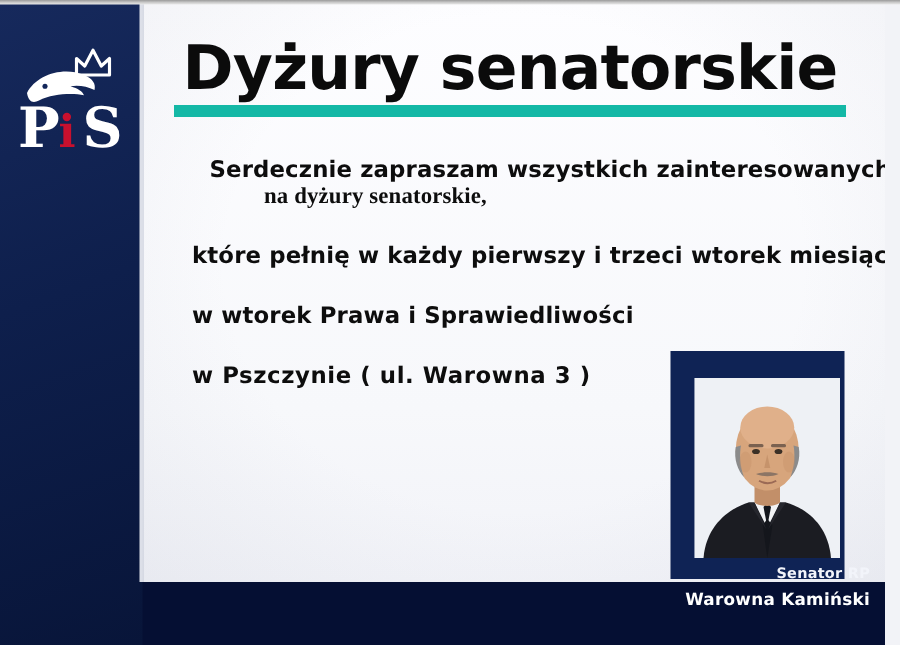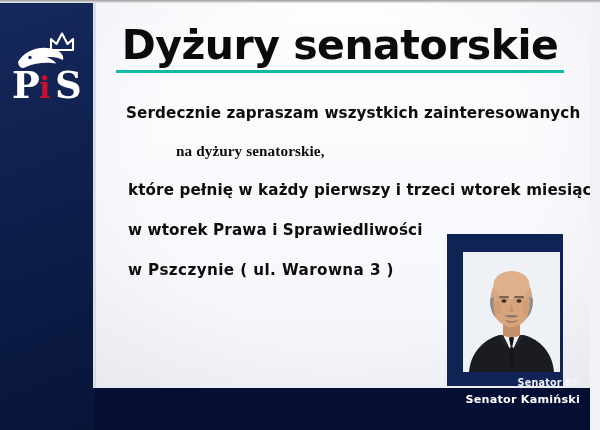--- a/index.html
+++ b/index.html
@@ -55,37 +55,37 @@
     text-align:center;
   }
   .title{
     display:inline-block;
     font-family:"DejaVu Sans", sans-serif;
     font-weight:bold;
     font-size:41px;
     letter-spacing:-0.5px;
     color:#0b0b0b;
     line-height:1.05;
-    border-bottom:3px solid #14b8a6;
+    border-bottom:8px solid #14b8a6;
     padding:0 6px 3px 6px;
   }
 
   
   .body-block{
     position:absolute;left:96px;top:104px;width:498px;z-index:14;
   }
   .line{
     font-family:"DejaVu Sans", sans-serif;
     font-weight:bold;
     font-size:15.2px;
     color:#0d0d0d;
     letter-spacing:0.1px;
     white-space:nowrap;
   }
-  .l1{margin-left:30px;margin-bottom:20px;}
+  .l1{margin-left:30px;text-align:right;}
   .l2{margin-left:80px;margin-bottom:21px;font-family:Liberation Serif, serif;}
   .l3{margin-left:32px;margin-bottom:22px;}
   .l4{margin-left:32px;margin-bottom:22px;letter-spacing:1.1px;}
   .l5{margin-left:32px;margin-bottom:22px;}
   .l6{margin-left:32px;letter-spacing:0.4px;}
 
   
   .photo-frame{
     position:absolute;left:447px;top:234px;width:116px;height:152px;
     background:#0f2355;
@@ -203,18 +203,18 @@
       <ellipse cx="34" cy="56" rx="4" ry="7" fill="#c48f68" opacity="0.35"></ellipse>
       <ellipse cx="63" cy="56" rx="4" ry="7" fill="#c48f68" opacity="0.35"></ellipse>
 
       <path d="M36 83 L48 101 L40 83 Z" fill="#26272e"></path>
       <path d="M61 83 L49 101 L57 83 Z" fill="#26272e"></path>
     </svg>
   </div>
 
   <div class="caption">
     <div class="cap-role">Senator RP</div>
-    <div class="cap-name">Senator Kamiński</div>
+    <div class="cap-name">Warowna Kamiński</div>
   </div>
 
   <div class="scan-right"></div>
   <div class="scan-top"></div>
 </div>
 
 </body></html>

